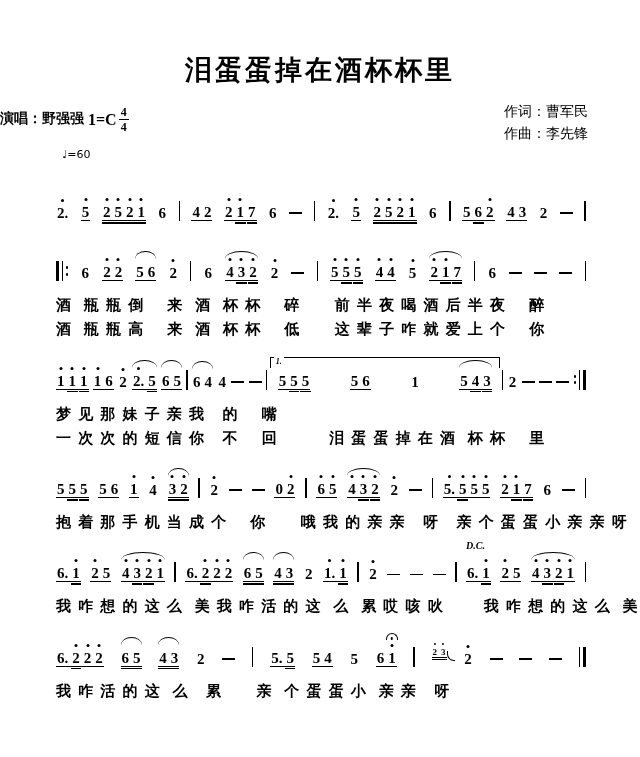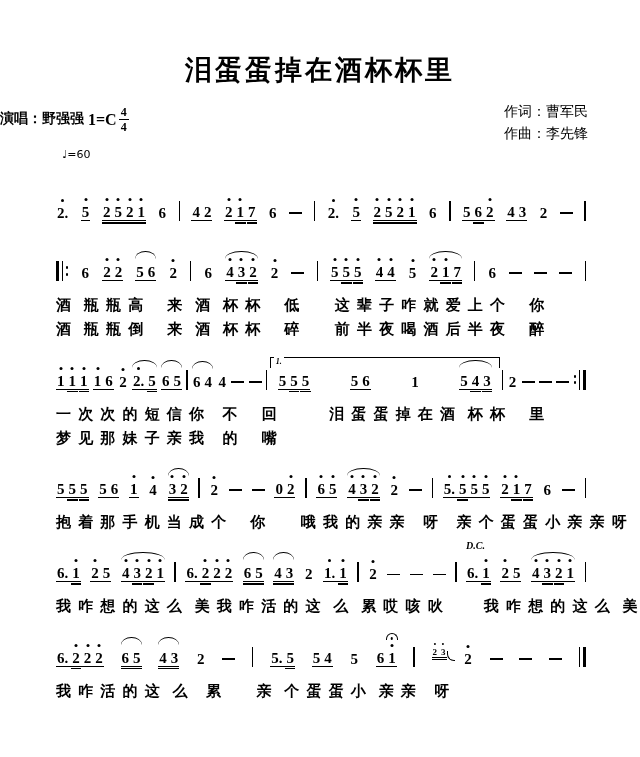--- a/index.html
+++ b/index.html
@@ -261,22 +261,22 @@
             <div class="note">6</div>
           </div>
         </div>
         <div class="dash"></div>
         <div class="dash"></div>
         <div class="dash"></div>
         <div class="barwrap">
           <div class="barv"></div>
         </div>
       </div>
+      <div class="lyr">酒  瓶 瓶 倒    来  酒  杯 杯    碎      前 半 夜 喝 酒 后 半 夜    醉</div>
       <div class="lyr">酒  瓶 瓶 高    来  酒  杯 杯    低      这 辈 子 咋 就 爱 上 个    你</div>
-      <div class="lyr">酒  瓶 瓶 倒    来  酒  杯 杯    碎      前 半 夜 喝 酒 后 半 夜    醉</div>
       <div class="nline">
         <div class="grp">
           <div class="nrow ul">
             <div class="note">1<div class="od"></div></div>
             <div class="note u2">1<div class="od"></div></div>
             <div class="note u2">1<div class="od"></div></div>
           </div>
         </div>
         <div class="grp">
           <div class="nrow ul">
@@ -361,22 +361,22 @@
         <div class="dash"></div>
         <div class="barwrap">
           <div class="rdots">
             <div class="dot"></div>
             <div class="dot"></div>
           </div>
           <div class="barv"></div>
           <div class="barv thick"></div>
         </div>
       </div>
+      <div class="lyr">梦 见 那 妹 子 亲 我   的    嘴</div>
       <div class="lyr">一 次 次 的 短 信 你   不    回         泪 蛋 蛋 掉 在 酒  杯 杯    里</div>
-      <div class="lyr">梦 见 那 妹 子 亲 我   的    嘴</div>
       <div class="nline">
         <div class="grp">
           <div class="nrow ul">
             <div class="note">5</div>
             <div class="note u2">5</div>
             <div class="note u2">5</div>
           </div>
         </div>
         <div class="grp">
           <div class="nrow ul">

